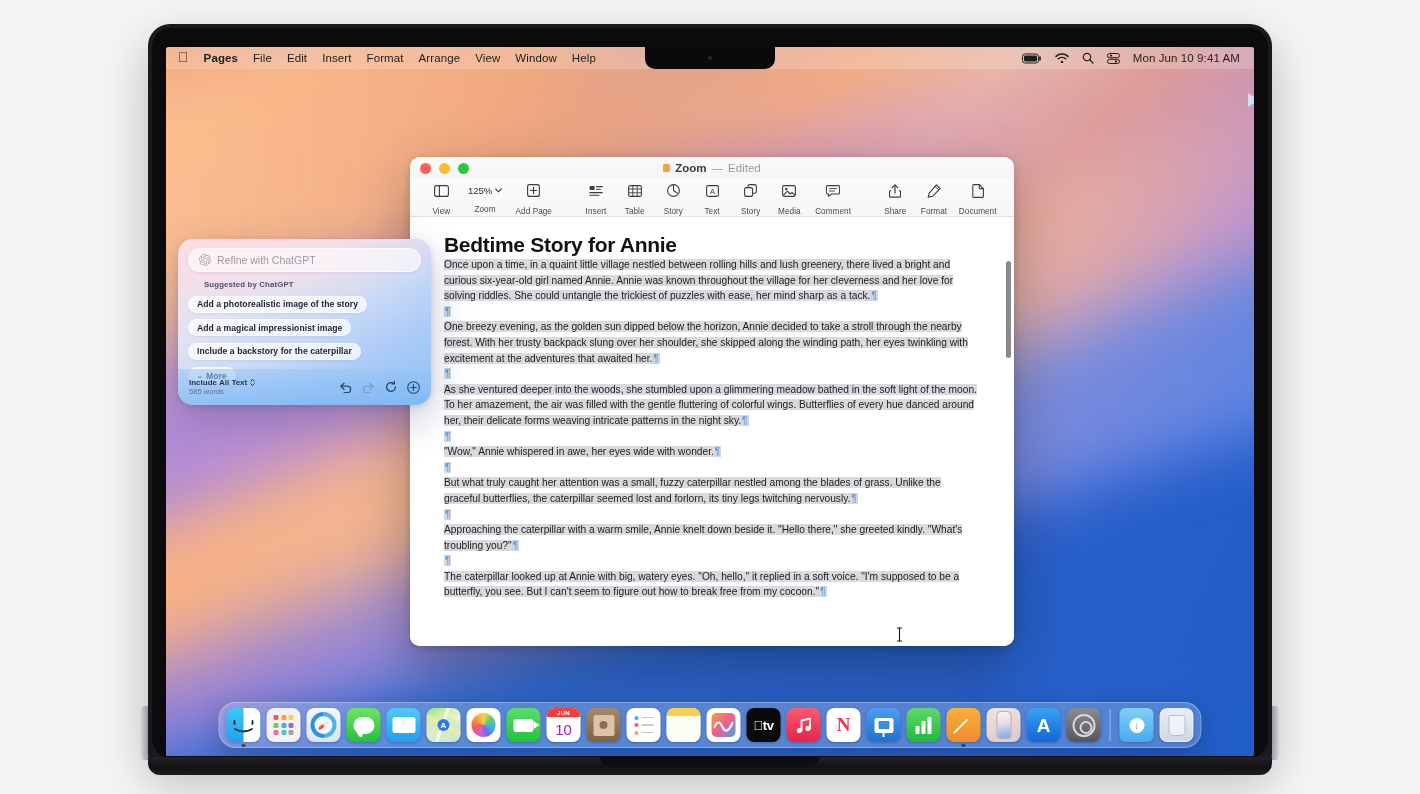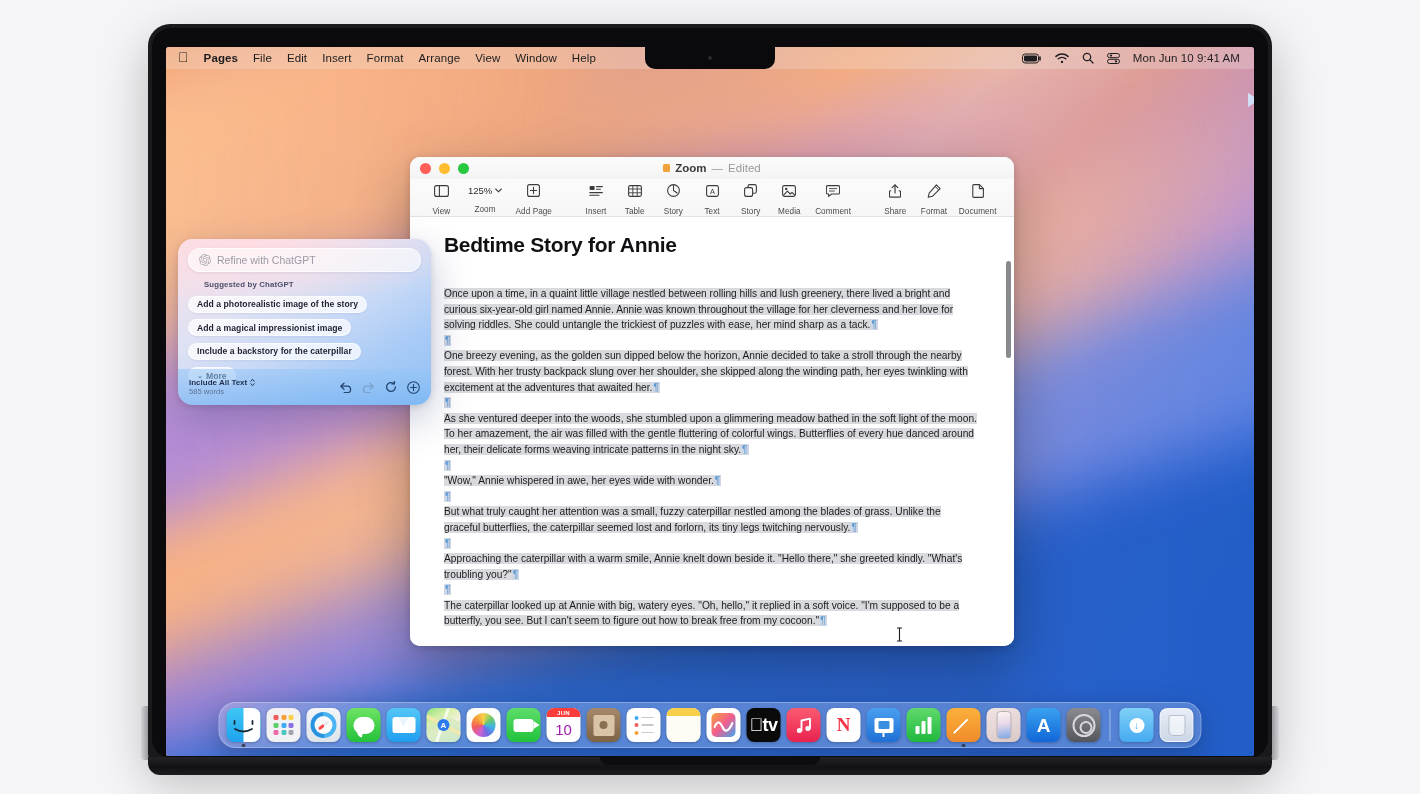--- a/index.html
+++ b/index.html
@@ -151,21 +151,21 @@
   .tb-spacer{ flex:1; }
   .tb-gap{ width:22px; }
 
   
   .doc{
     position:relative; height:429px; background:#fff; overflow:hidden;
     padding:16px 24px 0 34px;
   }
   .doc-title{
     font-size:21px; font-weight:700; color:#111114; letter-spacing:-.3px;
-    margin-bottom:29px;
+    margin-bottom:0;
   }
   .para{
     font-size:10.2px; line-height:15.6px; color:#1b1b1e; margin-bottom:0;
     max-width:534px; text-align:left;
   }
   .sel{ background:#d9dadd; }
   .pilcrow{ color:#5b9bd5; background:#cfd6e4; padding:0 1px; }
   .blankline{ font-size:10.2px; line-height:15.6px; }
   .blankline .pilcrow{ background:#cfd6e4; }
 
@@ -307,21 +307,21 @@
   .rem-l i{ display:flex; align-items:center; gap:3px;}
   .rem-l i b{ width:4px; height:4px; border-radius:50%; display:block;}
   .rem-l i s{ width:12px; height:1.6px; background:#c9c9cf; display:block; text-decoration:none;}
   .ic-notes{ background:#fff; flex-direction:column; }
   .notes-top{ width:100%; height:8px; background:#f7cf4a;}
   .notes-body{ flex:1; width:100%; background:#fdfdf6;}
   .ic-freeform{ background:#fff; }
   .ff-sq{ width:24px; height:24px; border-radius:5px;
     background:linear-gradient(135deg,#f9a03b,#f25d8e 50%,#3aa7f0);
     display:flex; align-items:center; justify-content:center; color:#fff; font-size:13px;}
-  .ic-tv{ background:#0a0a0a; font-size:18px; font-weight:700; letter-spacing:-.5px;}
+  .ic-tv{ background:#0a0a0a; font-size:13px; font-weight:700; letter-spacing:-.5px;}
   .ic-music{ background:linear-gradient(180deg,#fb5b72,#e8224e); }
   .ic-news{ background:#fff; color:#f0354a; font-size:19px; font-weight:700; font-family:"Liberation Serif",serif;}
   .ic-keynote{ background:linear-gradient(180deg,#4a9ff0,#1e6fd6); }
   .kn-b{ width:19px; height:15px; background:#fff; border-radius:2px; position:relative;}
   .kn-b::after{ content:""; position:absolute; left:50%; bottom:-4px; margin-left:-.8px;
     width:1.6px; height:4px; background:#fff;}
   .ic-numbers{ background:linear-gradient(180deg,#5fd96b,#1fb83d); }
   .nb-bars{ display:flex; align-items:flex-end; gap:2.5px; height:17px;}
   .nb-bars i{ width:3.5px; background:#fff; border-radius:1px; display:block;}
   .ic-pages{ background:linear-gradient(180deg,#fbb03b,#f08b2a); }

